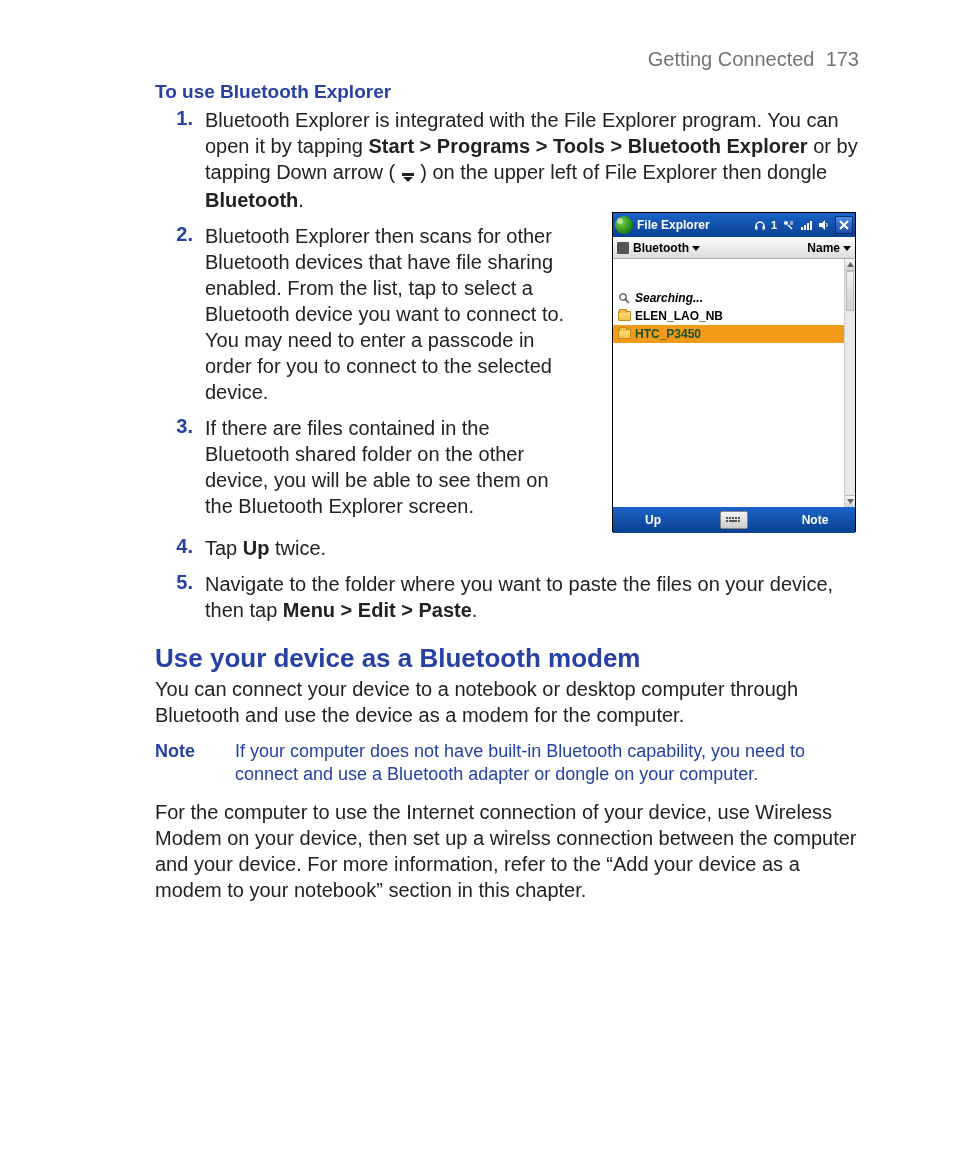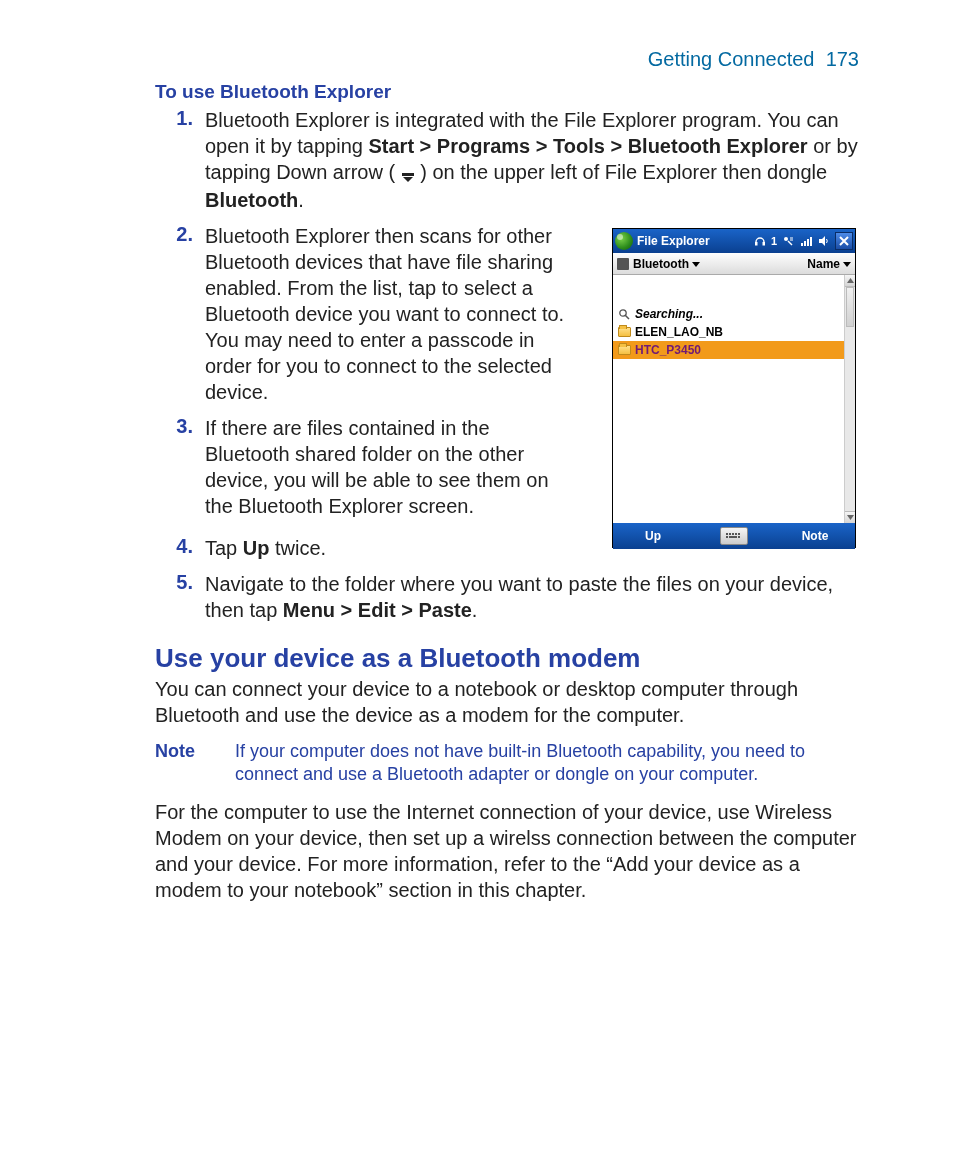--- a/index.html
+++ b/index.html
@@ -7,21 +7,21 @@
     width: 954px;
     height: 1173px;
     background: #fff;
     font-family: "Segoe UI", "Myriad Pro", Arial, sans-serif;
     color: #222;
     position: relative;
     padding: 48px 95px 60px 95px;
   }
   .page-header {
     text-align: right;
-    color: #0369a1;
+    color: #737373;
     font-size: 20px;
     margin-bottom: 10px;
   }
   .sec-title {
     color: #2741a3;
     font-weight: 700;
     font-size: 19px;
     margin: 4px 0 4px 60px;
   }
   ol.steps {
@@ -53,21 +53,21 @@
   .narrow .body { max-width: 365px; }
   .down-arrow {
     display: inline-block;
     vertical-align: middle;
   }
   .down-arrow svg { vertical-align: -1px; }
 
   
   .device {
     position: absolute;
-    top: 228px;
+    top: 212px;
     left: 612px;
     width: 244px;
     height: 320px;
     border: 1px solid #000;
     background: #fff;
     font-family: Tahoma, Arial, sans-serif;
     font-size: 12px;
   }
   .d-titlebar {
     height: 24px;
@@ -121,21 +121,21 @@
     height: 18px;
     display: flex;
     align-items: center;
     padding: 0 4px;
     font-weight: 700;
     color: #000;
     border-bottom: 0;
   }
   .d-row .ricon { width: 14px; height: 12px; margin-right: 4px; display: inline-flex; align-items: center; justify-content: center; }
   .d-row.search { color: #000; font-style: italic; margin-top: 30px; }
-  .d-row.sel { background: #f29a1a; color: #701a75; }
+  .d-row.sel { background: #f29a1a; color: #14532d; }
   .folder-ic {
     width: 13px; height: 10px;
     background: linear-gradient(#ffe08a, #f5c042);
     border: 1px solid #c08a1a;
     border-radius: 0 1px 1px 1px;
     position: relative;
   }
   .folder-ic::before {
     content: ""; position: absolute; top: -3px; left: 0;
     width: 6px; height: 3px;

